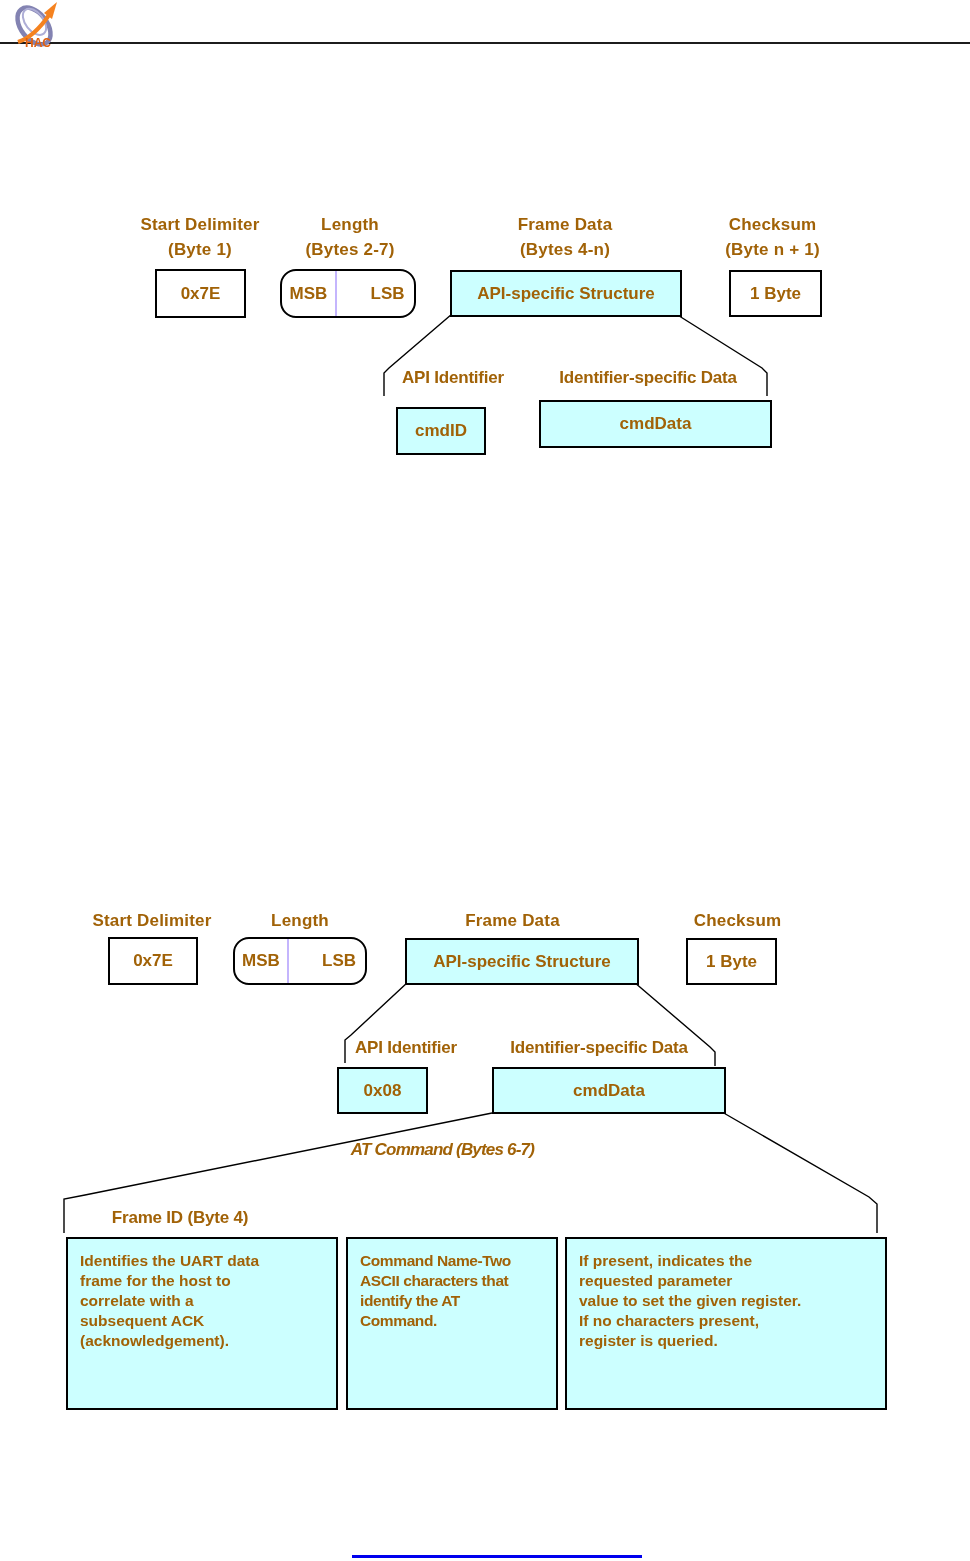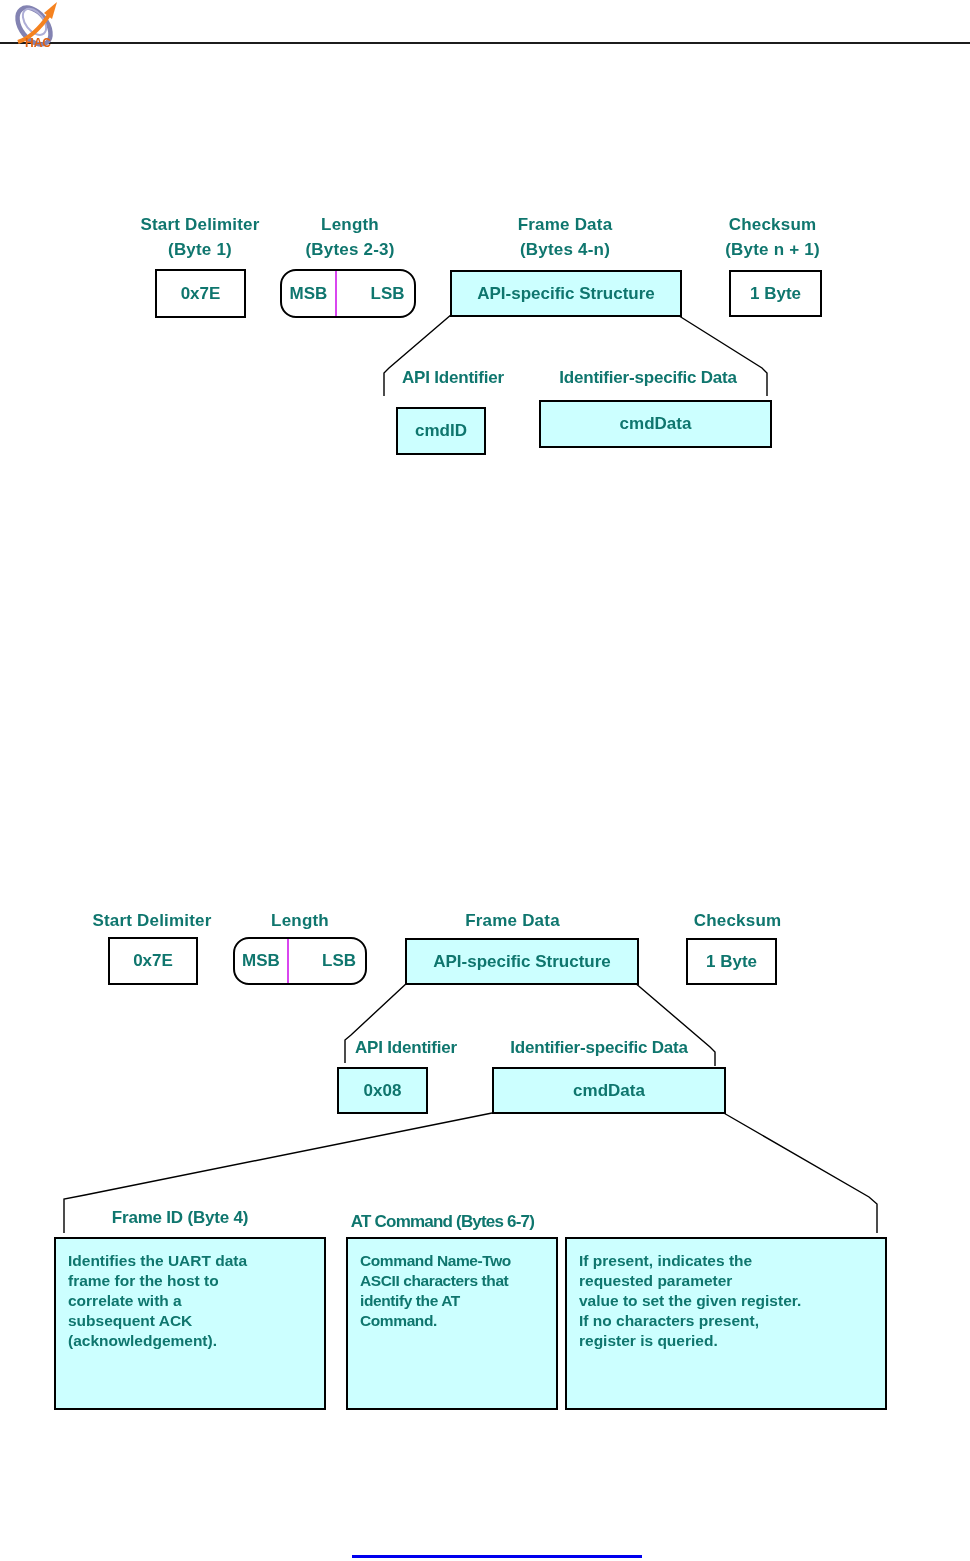--- a/index.html
+++ b/index.html
@@ -1,36 +1,36 @@
 <!DOCTYPE html>
 <html style="--box_fill: #CCFFFF; --link_blue: #0000EE; --logo_purple: #8383B2; --logo_orange: #F5821F;"><head>
 <meta charset="utf-8">
 <style>
   html,body { margin:0; padding:0; background:#fff; }
   #page {
     position:relative; width:970px; height:1561px; background:#fff;
-    font-family:"Liberation Sans", sans-serif; color:#0f766e; overflow:hidden;
+    font-family:"Liberation Sans", sans-serif; color:#a16207; overflow:hidden;
   }
   .toprule { position:absolute; left:0; top:42px; width:970px; height:2px; background:#1c1c1c; }
   .botrule { position:absolute; left:352px; top:1555px; width:290px; height:3px; background:var(--link_blue,#0000EE); }
   .logo { position:absolute; left:6px; top:0; }
 
   .d-label {
     position:absolute; text-align:center; font-weight:bold; font-size:17px;
     line-height:25px; white-space:nowrap; letter-spacing:0.2px;
   }
   .box {
     position:absolute; border:2px solid #000; background:#fff;
     display:flex; align-items:center; justify-content:center;
     font-weight:bold; font-size:17px; white-space:nowrap;
   }
   .box.cyan { background:var(--box_fill,#CCFFFF); }
   .split { padding:0;border-radius:16px; }
   .split .cell { flex:1; height:100%; display:flex; align-items:center; justify-content:center; }
-  .split .cell + .cell { border-left:2px solid #d946ef;padding-left:24px; }
+  .split .cell + .cell { border-left:2px solid #c4b5fd;padding-left:24px; }
 
   .hdr {
     position:absolute; text-align:center; font-weight:bold; font-size:17px;
     white-space:nowrap; letter-spacing:-0.2px;
   }
   .detail {
     position:absolute; border:2px solid #000; background:var(--box_fill,#CCFFFF);
     padding:12px 10px 8px 12px; font-weight:bold; font-size:15.5px; line-height:20px;
     box-sizing:border-box;
   }
@@ -70,21 +70,21 @@
       <polyline points="722,1112 869,1197 877,1204 877,1233"></polyline>
     </g>
   </svg>
 
   <div class="d-label" style="left:110px; top:212px; width:180px;">
     <div>Start Delimiter</div>
       <div>(Byte 1)</div>
   </div>
   <div class="d-label" style="left:270px; top:212px; width:160px;">
     <div>Length</div>
-      <div>(Bytes 2-3)</div>
+      <div>(Bytes 2-7)</div>
   </div>
   <div class="d-label" style="left:470px; top:212px; width:190px;">
     <div>Frame Data</div>
       <div>(Bytes 4-n)</div>
   </div>
   <div class="d-label" style="left:690px; top:212px; width:165px;">
     <div>Checksum</div>
       <div>(Byte n + 1)</div>
   </div>
 
@@ -113,23 +113,23 @@
   </div>
   <div class="box cyan" style="left:405px; top:938px; width:230px; height:43px;">API-specific Structure</div>
   <div class="box" style="left:686px; top:938px; width:87px; height:43px;">1 Byte</div>
 
   <div class="hdr" style="left:338px; top:1038px; width:136px;">API Identifier</div>
   <div class="hdr" style="left:480px; top:1038px; width:238px;">Identifier-specific Data</div>
   <div class="box cyan" style="left:337px; top:1067px; width:87px; height:43px;">0x08</div>
   <div class="box cyan" style="left:492px; top:1067px; width:230px; height:43px;">cmdData</div>
 
   <div class="hdr" style="left:80px; top:1208px; width:200px;">Frame ID (Byte 4)</div>
-  <div class="hdr" style="left:330px; top:1212px; width:225px; letter-spacing:-0.8px;">AT Command (Bytes 6-7)</div>
+  <div class="hdr" style="left:330px; top:1140px; width:225px; letter-spacing:-0.8px;font-style:italic;">AT Command (Bytes 6-7)</div>
 
-  <div class="detail" style="left:54px; top:1237px; width:272px; height:173px;">
+  <div class="detail" style="left:66px; top:1237px; width:272px; height:173px;">
     <p>Identifies the UART data
 frame for the host to
 correlate with a
 subsequent ACK
 (acknowledgement).</p>
   </div>
   <div class="detail" style="left:565px; top:1237px; width:322px; height:173px;">
     <p>If present, indicates the
 requested parameter
 value to set the given register.

